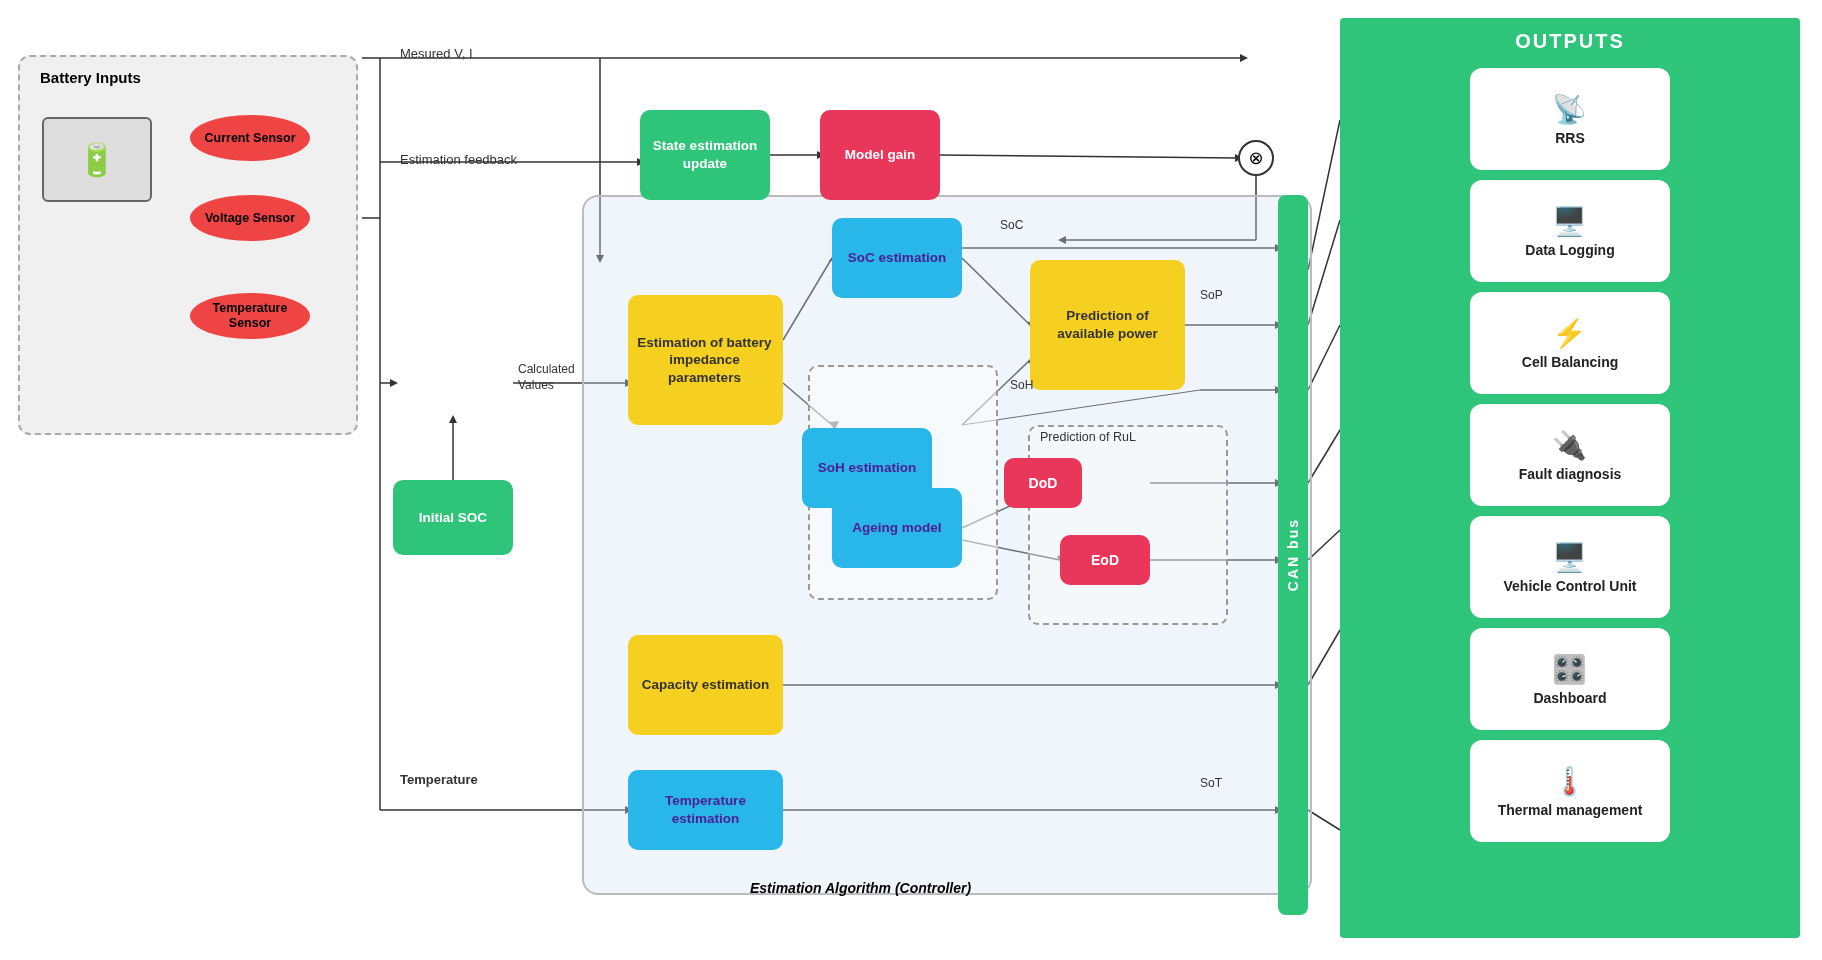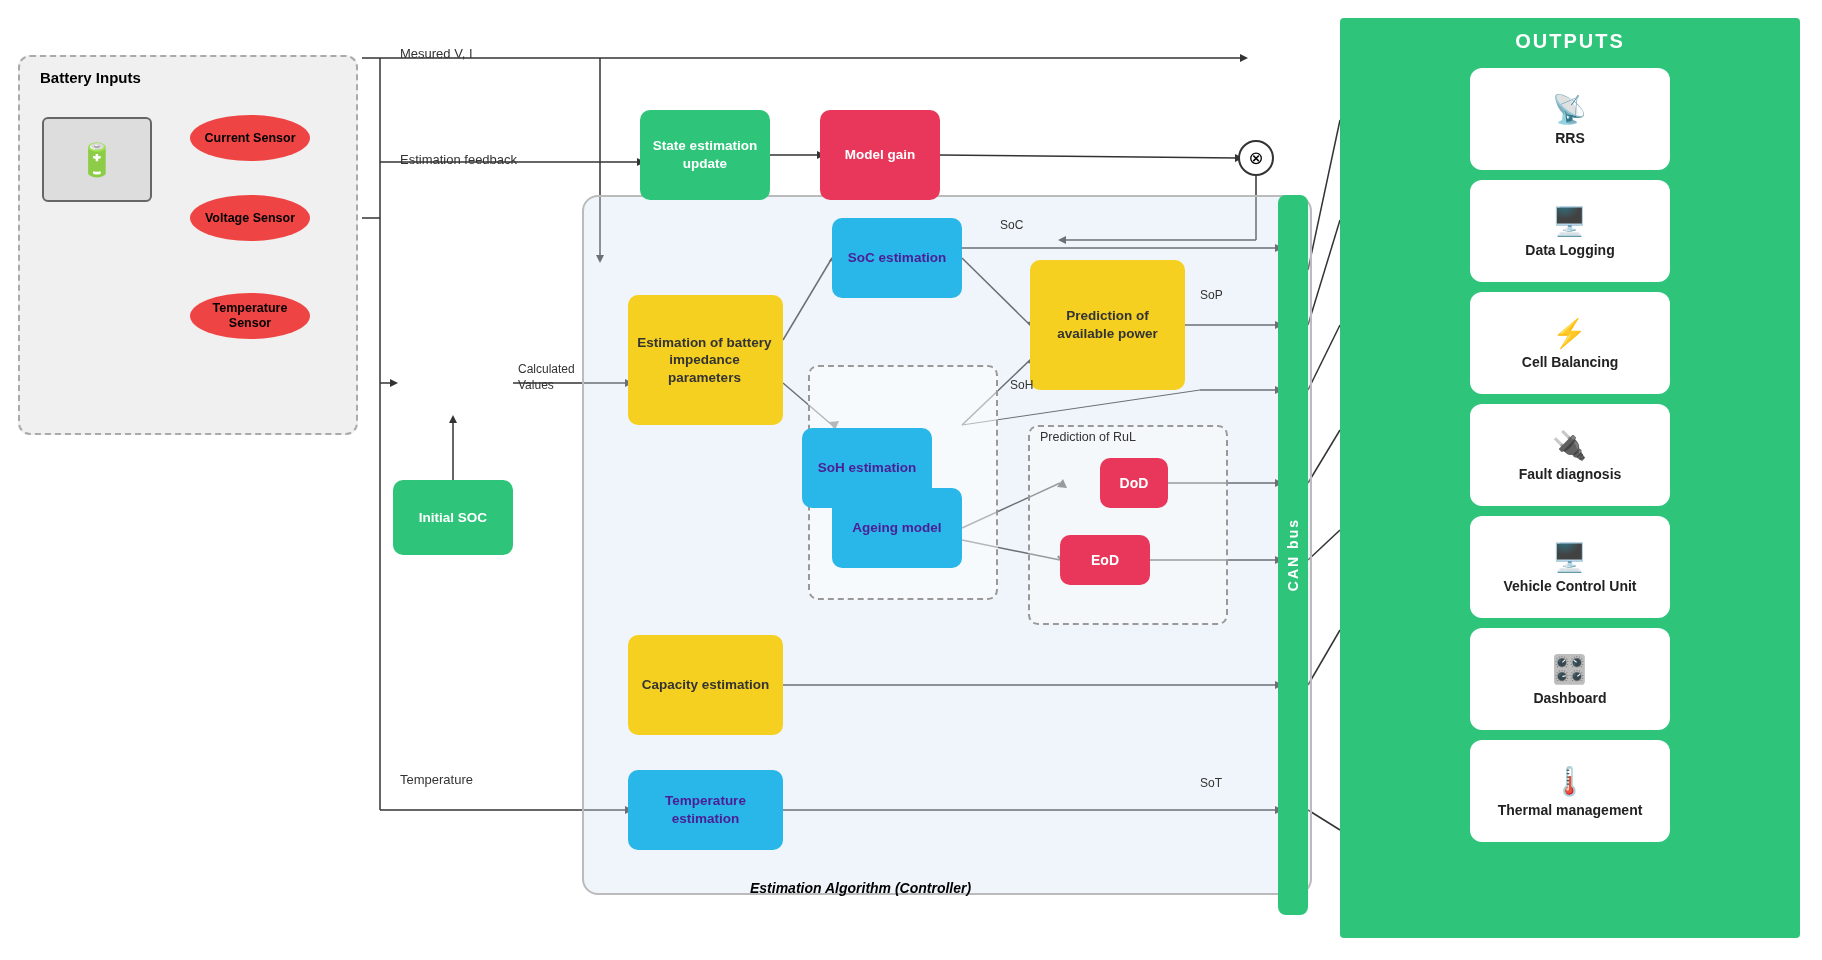--- a/index.html
+++ b/index.html
@@ -107,22 +107,22 @@
       left: 832px; top: 488px;
       width: 130px; height: 80px;
     }
     
     .box-pred-power {
       left: 1030px; top: 260px;
       width: 155px; height: 130px;
     }
     
     .box-dod {
-      left: 1100px; top: 458px;
-      width: 68px; height: 50px;
+      left: 1004px; top: 458px;
+      width: 78px; height: 50px;
       font-size: 14px;
     }
     
     .box-eod {
       left: 1060px; top: 535px;
       width: 90px; height: 50px;
       font-size: 14px;
     }
     
     .box-capacity {
@@ -300,20 +300,21 @@
       left: 518px;
       top: 362px;
       font-size: 12px;
       line-height: 1.3;
     }
     .temperature-label {
       position: absolute;
       left: 400px;
       top: 772px;
       font-size: 13px;
+      font-weight: bold;
     }
     .soc-label {
       position: absolute;
       left: 1000px;
       top: 218px;
       font-size: 12px;
     }
     .sop-label {
       position: absolute;
       left: 1200px;

